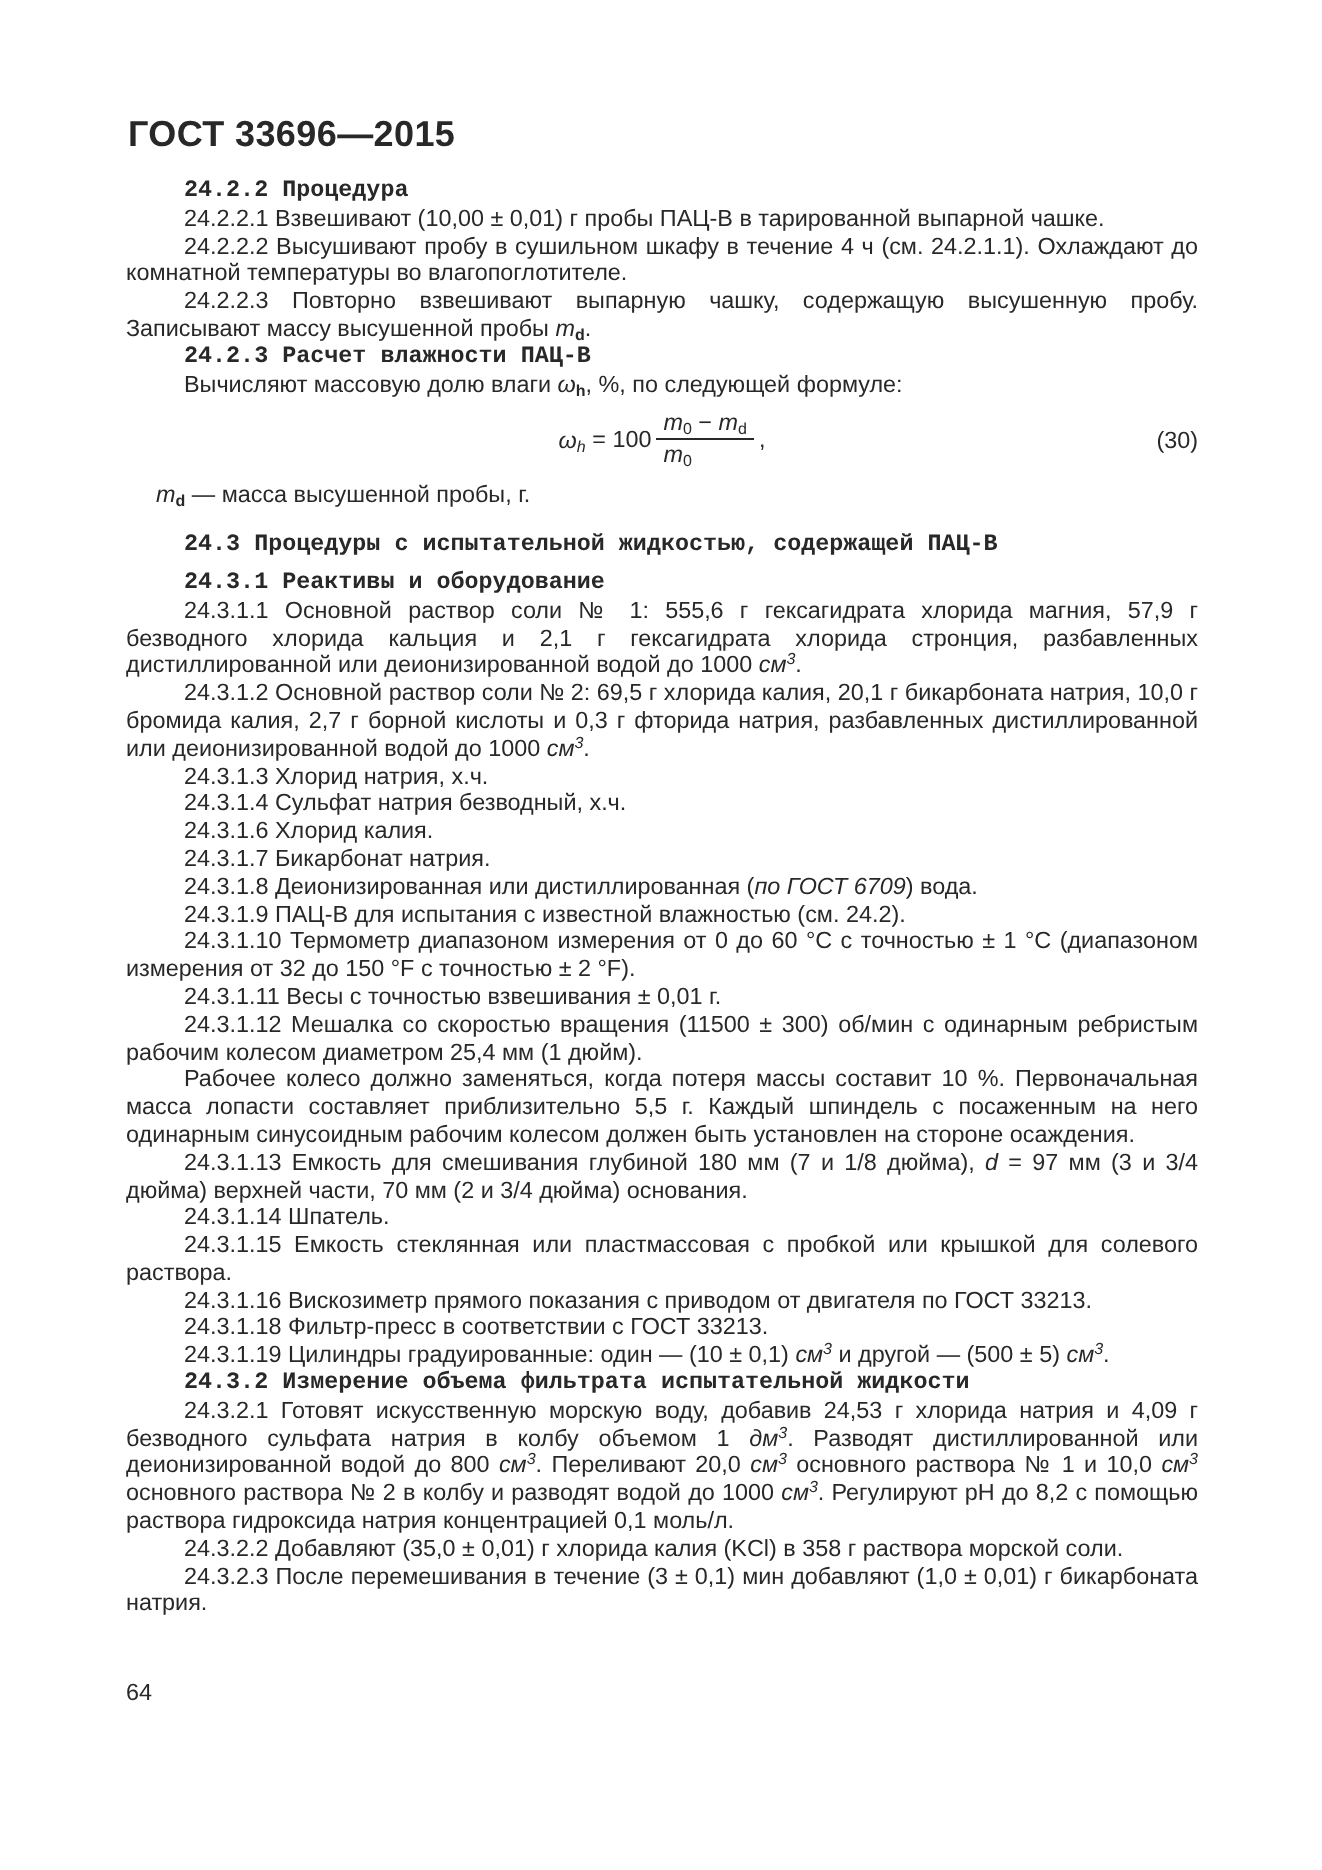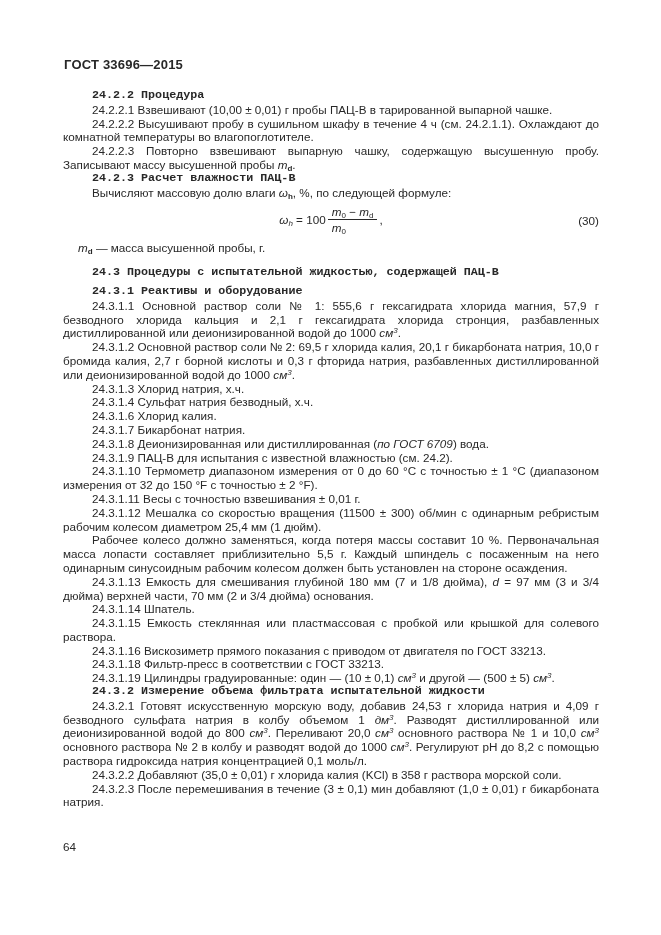--- a/index.html
+++ b/index.html
@@ -17,21 +17,21 @@
     position: relative;
     width: 661px;
     height: 935px;
     background: #ffffff;
     overflow: hidden;
   }
   .doc-header {
     position: absolute;
     left: 64px;
     top: 57px;
-    font-size: 13px;
+    font-size: 18px;
     font-weight: bold;
     letter-spacing: 0.2px;
   }
   .content {
     position: absolute;
     left: 63px;
     right: 62px;
     top: 89px;
     font-size: 11.7px;
     line-height: 13.8px;

